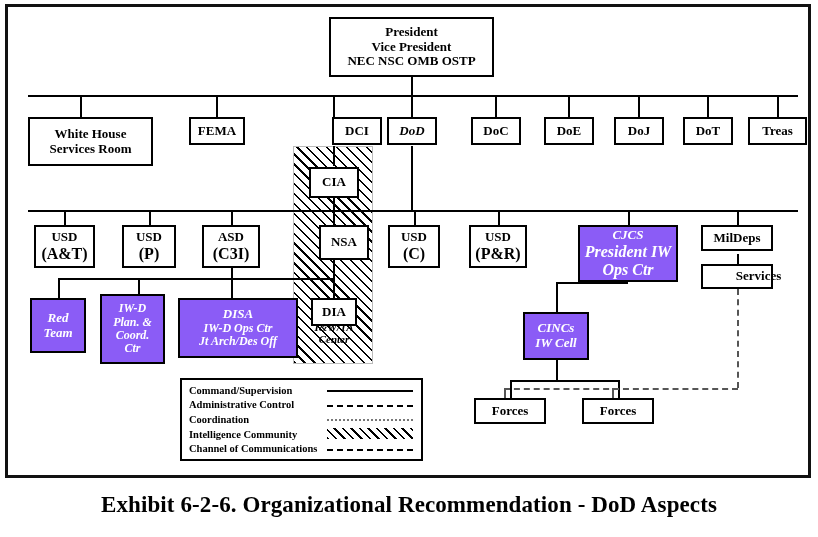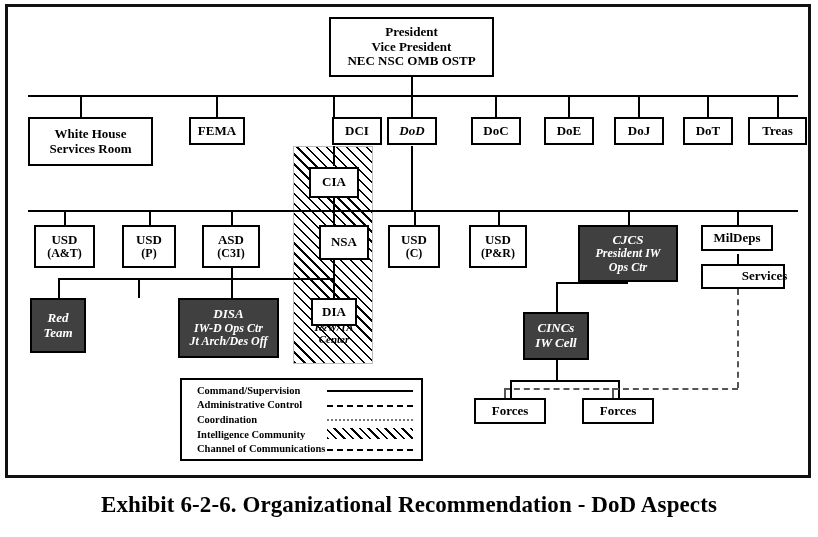--- a/index.html
+++ b/index.html
@@ -7,41 +7,41 @@
 
   #page{position:relative;width:818px;height:537px;overflow:hidden;background:#fff;}
 
   
   .frame{position:absolute;left:5px;top:4px;width:806px;height:474px;border:3px solid #111;box-sizing:border-box;background:#fff;}
 
   
   .box{position:absolute;box-sizing:border-box;border:2px solid #000;background:#fff;
        display:flex;flex-direction:column;align-items:center;justify-content:center;
        font-weight:bold;font-size:13px;line-height:1.12;text-align:center;z-index:6;}
-  .box.blk{background:#404040;color:#fff;border-color:#000;font-style:italic;text-align:center;}
-  .box .l2{font-size:12px;}
+  .box.blk{background:#8b5cf6;color:#fff;border-color:#000;font-style:italic;text-align:center;}
+  .box .l2{font-size:16px;}
   .box.blk .ttl{font-style:italic;font-weight:bold;}
 
   
   .h{position:absolute;height:0;border-top:2px solid #000;z-index:2;}
   .v{position:absolute;width:0;border-left:2px solid #000;z-index:2;}
   .hd{position:absolute;height:0;border-top:2px dashed #555;z-index:2;}
   .vd{position:absolute;width:0;border-left:2px dashed #555;z-index:2;}
 
   
   .hatch{position:absolute;z-index:1;border:1px solid #bbb;
     background-image:repeating-linear-gradient(45deg,#000 0px,#000 1.6px,rgba(0,0,0,0) 1.6px,rgba(0,0,0,0) 7px);
     background-color:#fff;}
 
   .icnote{position:absolute;z-index:7;font-style:italic;font-weight:bold;font-size:11px;
           line-height:1.05;text-align:center;color:#000;}
 
   
   .legend{position:absolute;box-sizing:border-box;border:2px solid #000;background:#fff;z-index:8;}
-  .legrow{position:relative;height:14.6px;display:flex;align-items:center;margin-left:8px;}
+  .legrow{position:relative;height:14.6px;display:flex;align-items:center;}
   .legtxt{font-size:10.5px;font-weight:bold;padding-left:7px;white-space:nowrap;}
   .legsamp{position:absolute;right:8px;top:50%;width:86px;height:0;}
   .s-solid{border-top:2.5px solid #000;}
   .s-dash{border-top:2px dashed #000;}
   .s-dot{border-top:2px dotted #777;}
   .s-dashdot{border-top:2px dashed #000;}
   .s-hatch{height:11px;top:calc(50% - 6px);border:0;
     background-image:repeating-linear-gradient(45deg,#000 0px,#000 1.6px,rgba(0,0,0,0) 1.6px,rgba(0,0,0,0) 6px);}
 
   .caption{position:absolute;left:0;top:492px;width:818px;text-align:center;
@@ -201,31 +201,37 @@
     <div class="box blk" style="left:570px;top:218px;width:100px;height:57px;">
       <span class="ttl">CJCS</span>
       <span class="l2">President IW</span>
       <span class="l2">Ops Ctr</span>
     </div>
 
     <div class="box" style="left:693px;top:218px;width:72px;height:26px;">
       <span>MilDeps</span>
     </div>
 
-    <div class="box" style="left:693px;top:257px;width:84px;height:25px;padding-left:43px;">
+    <div class="box" style="left:693px;top:257px;width:72px;height:25px;padding-left:43px;">
       <span>Services</span>
     </div>
 
     <div class="box blk" style="left:22px;top:291px;width:56px;height:55px;">
       <span>Red</span>
       <span>Team</span>
     </div>
 
-
-    <div class="box blk" style="left:170px;top:291px;width:101px;height:60px;font-size:12px;">
+    <div class="box blk" style="left:92px;top:287px;width:65px;height:70px;font-size:12px;">
+      <span>IW-D</span>
+      <span>Plan. &amp;</span>
+      <span>Coord.</span>
+      <span>Ctr</span>
+    </div>
+
+    <div class="box blk" style="left:170px;top:291px;width:120px;height:60px;font-size:12px;">
       <span class="ttl" style="font-size:13px;">DISA</span>
       <span>IW-D Ops Ctr</span>
       <span>Jt Arch/Des Off</span>
     </div>
 
     <div class="box blk" style="left:515px;top:305px;width:66px;height:48px;">
       <span>CINCs</span>
       <span>IW Cell</span>
     </div>
 

